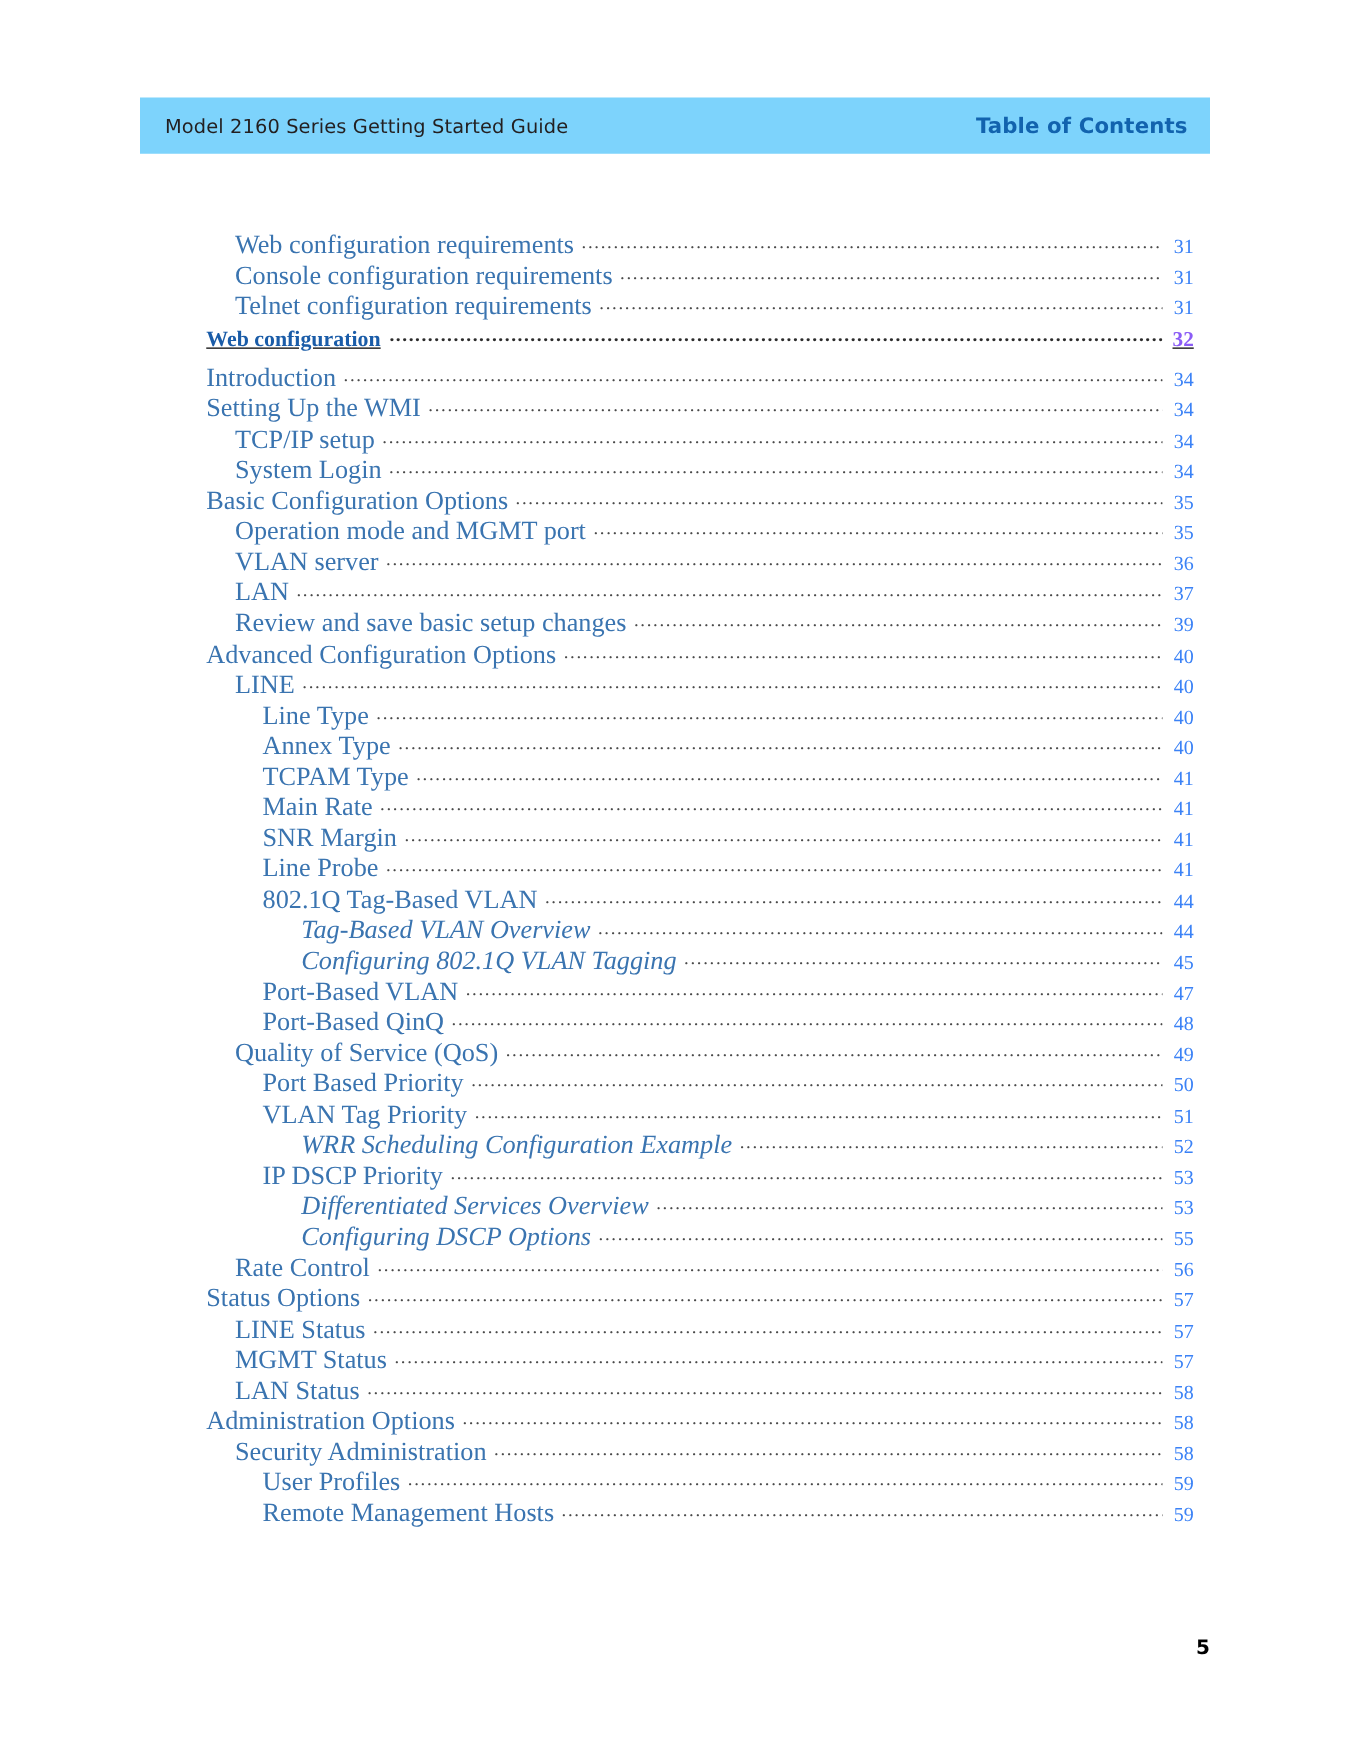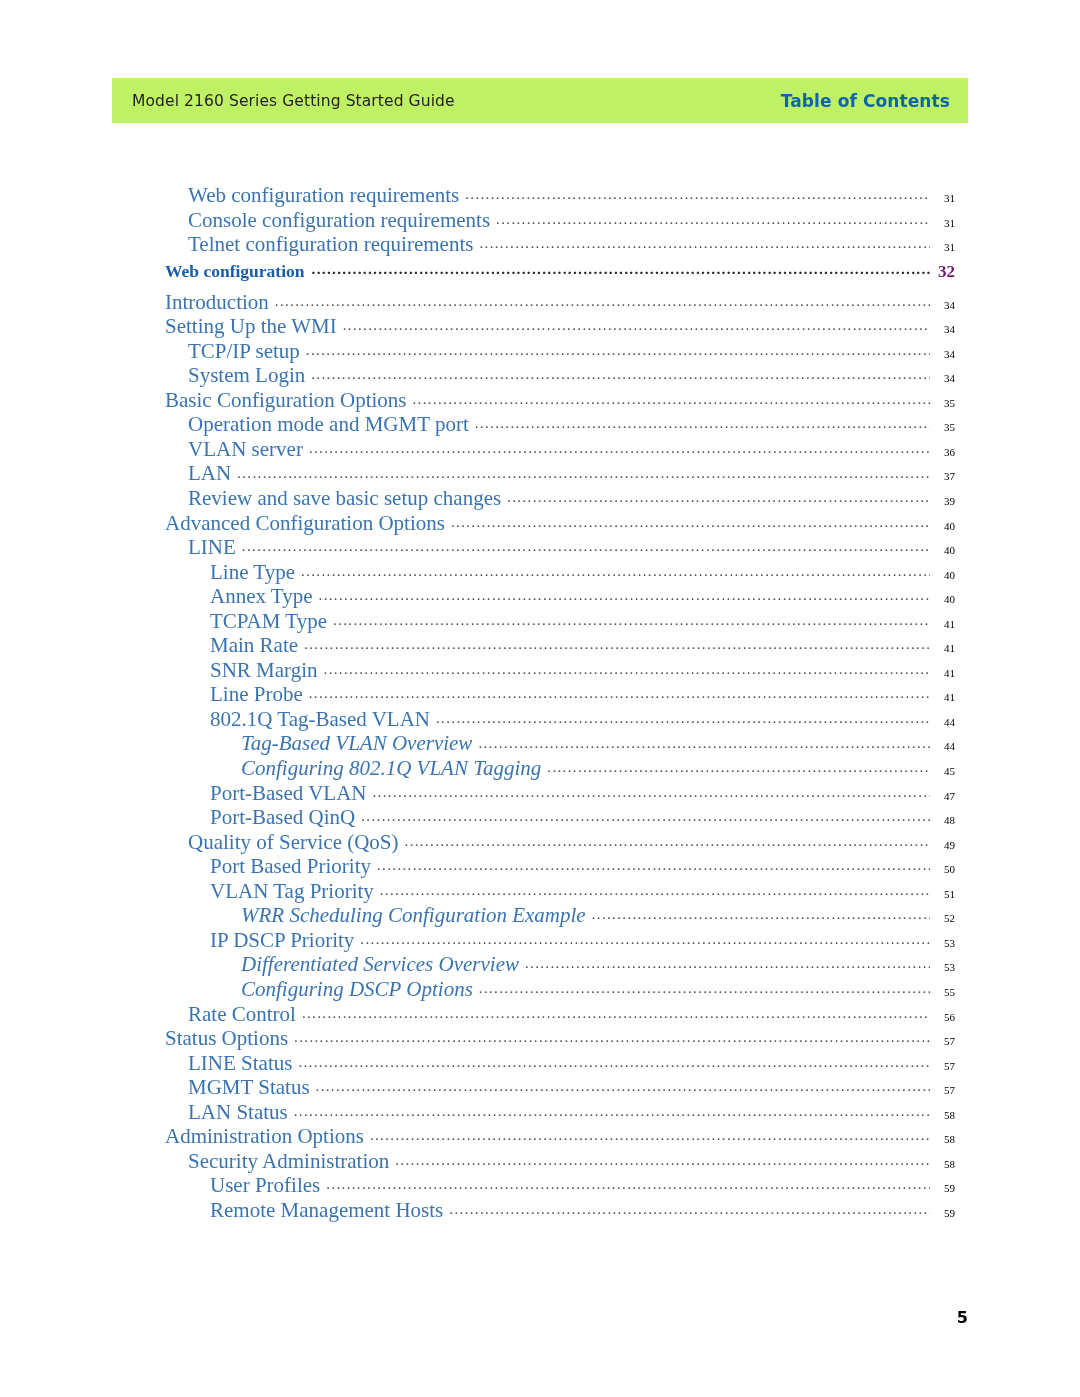--- a/index.html
+++ b/index.html
@@ -15,21 +15,21 @@
     overflow: hidden;
   }
 
   
   .header-band {
     position: absolute;
     left: 112px;
     top: 78px;
     width: 856px;
     height: 45px;
-    background: #bef264;
+    background: #7dd3fc;
     display: flex;
     align-items: center;
     justify-content: space-between;
     box-sizing: border-box;
     padding: 0 18px 0 20px;
   }
   .header-left {
     font-family: "DejaVu Sans", sans-serif;
     font-size: 15.5px;
     color: #231f20;
@@ -101,22 +101,22 @@
     letter-spacing: 1.35px;
     position: absolute;
     left: 0;
     bottom: -0.07em;
     white-space: nowrap;
   }
 
   .toc-page {
     flex: 0 0 auto;
     font-family: "Liberation Serif", serif;
-    font-size: 11px;
-    color: #000000;
+    font-size: 16px;
+    color: #3b82f6;
     text-align: right;
     min-width: 22px;
   }
 
   
   .lvl1 .toc-title { margin-left: 165px; }
   .lvl2 .toc-title { margin-left: 188px; }
   .lvl3 .toc-title { margin-left: 210px; }
   .lvl4 .toc-title { margin-left: 241px; font-style: italic; }
 
@@ -134,25 +134,25 @@
   }
   .chapter .leader::before {
     font-weight: bold;
     color: #2b2b2b;
     letter-spacing: 1.25px;
     font-size: 15.5px;
   }
   .chapter .toc-page {
     font-weight: bold;
     font-size: 17px;
-    color: #701a75;
-  }
-
-  
-  .chapter { margin-top: 4px; }
+    color: #8b5cf6;
+  }
+
+  
+  .chapter { margin-top: 4px; text-decoration: underline; }
 
   
   .folio {
     position: absolute;
     right: 112px;
     top: 1308px;
     font-family: "DejaVu Sans", sans-serif;
     font-weight: bold;
     font-size: 16px;
     color: #000000;

